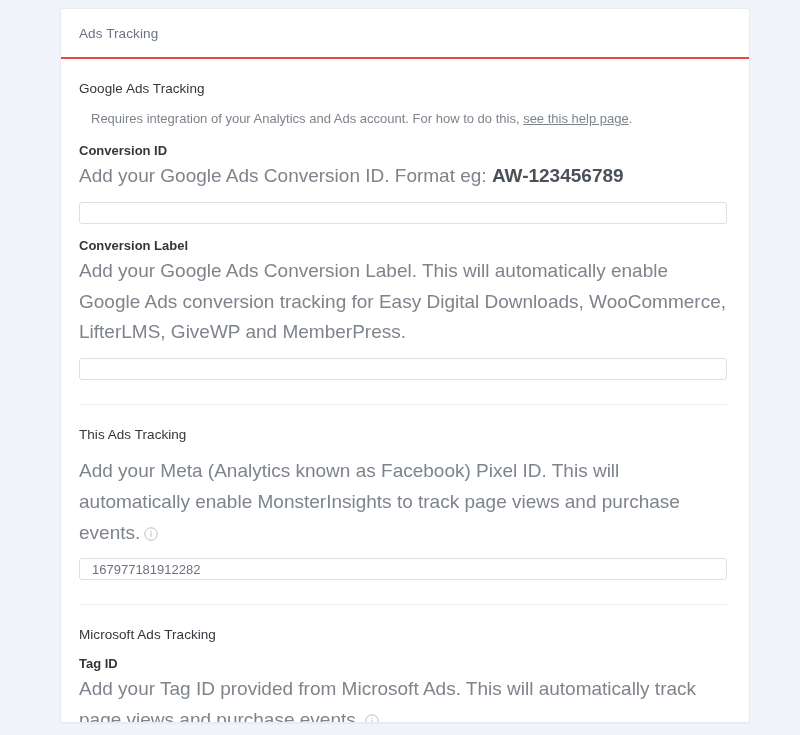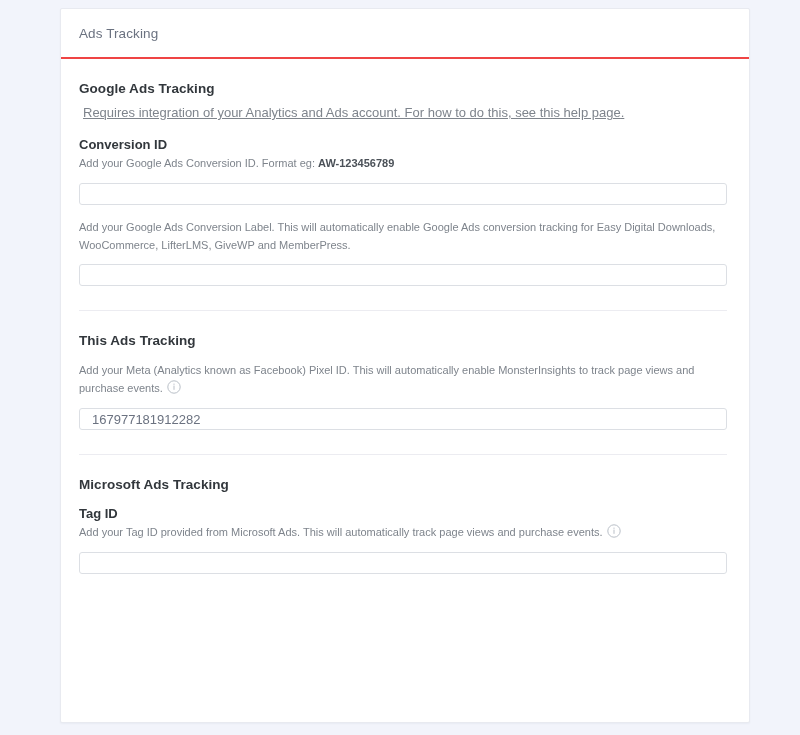--- a/index.html
+++ b/index.html
@@ -50,48 +50,47 @@
   }
 
   .card-body {
     padding: 22px 18px 0 18px;
   }
 
   .section { }
 
   .section-title {
     font-size: 13.5px;
-    font-weight: 700;
+    font-weight: 400;
     color: #32373c;
     margin: 0 0 6px 0;
     letter-spacing: .05px;
   }
 
   .section-desc {
     font-size: 13px;
     color: #7e848c;
     line-height: 1.62;
-    margin: 4px;
+    margin: 12px;
     max-width: 645px;
-    text-decoration: underline;
   }
 
   .field {
     margin-top: 14px;
   }
 
   .field-label {
     font-size: 13px;
     font-weight: 700;
     color: #32373c;
     margin: 0 0 3px 0;
   }
 
   .field-desc {
-    font-size: 11px;
+    font-size: 19px;
     color: #7e848c;
     line-height: 1.62;
     margin: 0 0 10px 0;
     max-width: 648px;
   }
 
   .field-desc .strong {
     font-weight: 700;
     color: #4b5158;
   }
@@ -150,20 +149,21 @@
         <h3 class="section-title">Google Ads Tracking</h3>
         <p class="section-desc"><span>Requires integration of your Analytics and Ads account. For how to do this, </span><a href="#" class="help-link">see this help page</a><span>.</span></p>
 
         <div class="field">
           <div class="field-label">Conversion ID</div>
           <p class="field-desc"><span>Add your Google Ads Conversion ID. Format eg: </span><span class="strong">AW-123456789</span></p>
           <input class="text-input" type="text" value="" style="">
         </div>
 
         <div class="field">
+          <div class="field-label">Conversion Label</div>
           <p class="field-desc">Add your Google Ads Conversion Label. This will automatically enable Google Ads conversion tracking for Easy Digital Downloads, WooCommerce, LifterLMS, GiveWP and MemberPress.</p>
           <input class="text-input" type="text" value="" style="">
         </div>
       </div>
 
       <hr class="divider">
 
       <div class="section">
         <h3 class="section-title">This Ads Tracking</h3>
 

